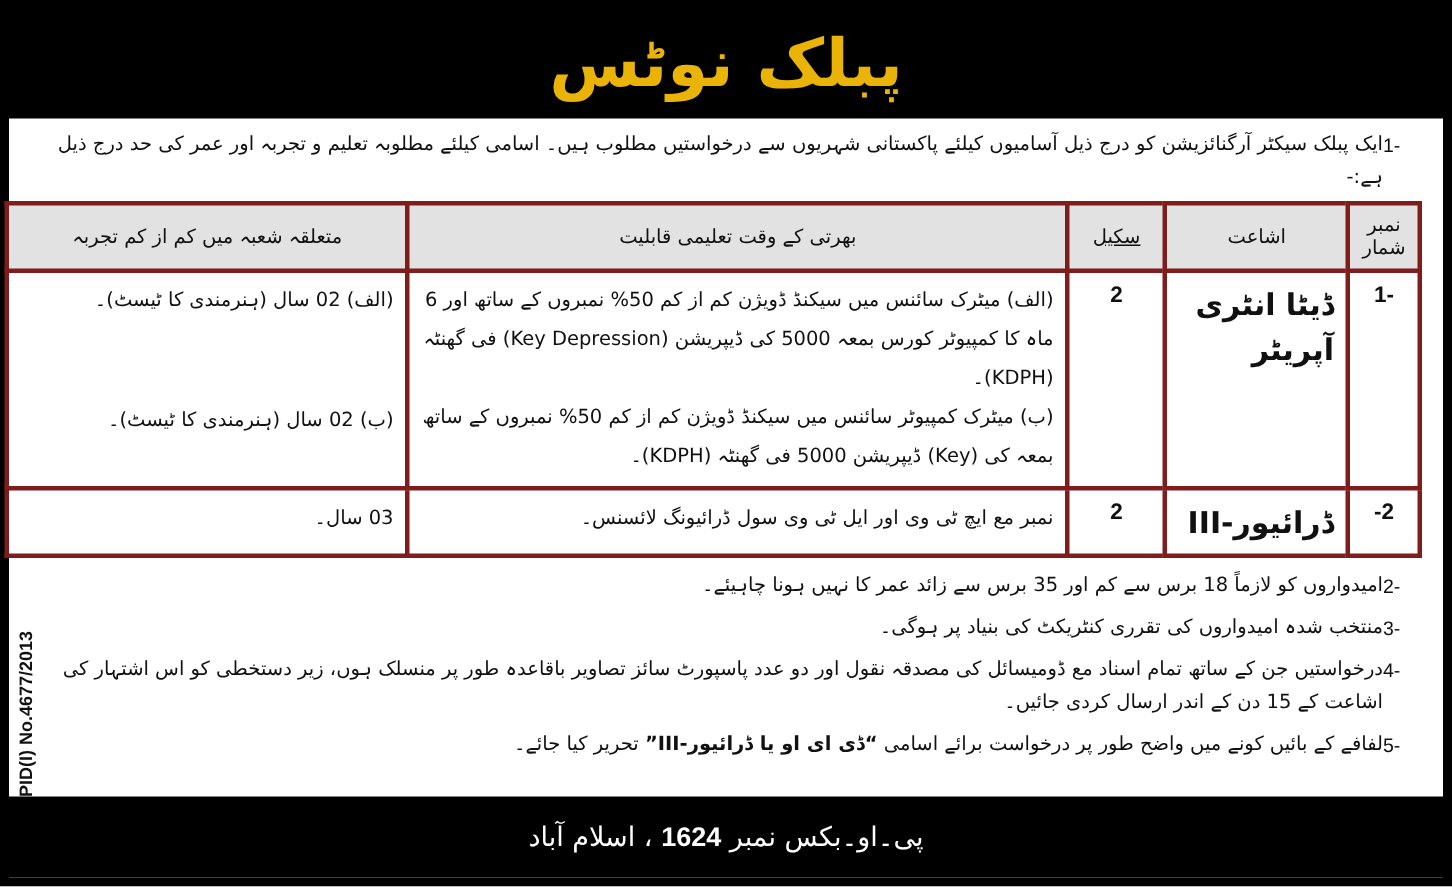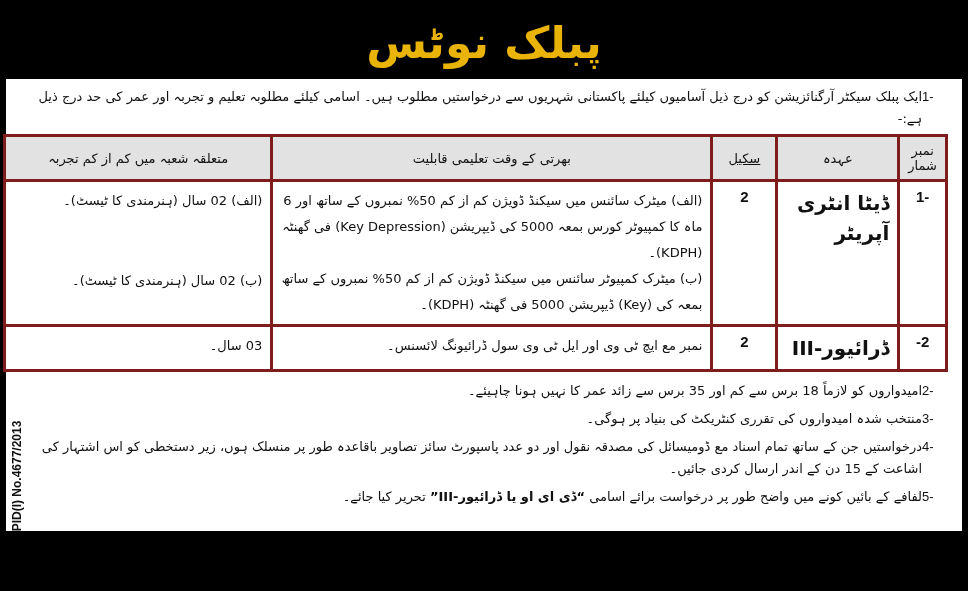--- a/index.html
+++ b/index.html
@@ -52,21 +52,21 @@
 
     <div class="para">
       <span class="num">1-</span>
       <span class="txt">ایک پبلک سیکٹر آرگنائزیشن کو درج ذیل آسامیوں کیلئے پاکستانی شہریوں سے درخواستیں مطلوب ہیں۔ اسامی کیلئے مطلوبہ تعلیم و تجربہ اور عمر کی حد درج ذیل ہے:-</span>
     </div>
 
     <table class="posts">
       <thead>
         <tr>
           <th class="c-sno">نمبر شمار</th>
-          <th class="c-post">عہدہ</th>
+          <th class="c-post">اشاعت</th>
           <th class="c-scale">سکیل</th>
           <th class="c-qual">بھرتی کے وقت تعلیمی قابلیت</th>
           <th class="c-exp">متعلقہ شعبہ میں کم از کم تجربہ</th>
         </tr>
       </thead>
       <tbody>
         <tr>
           <td class="sno"><span class="ltr">1-</span></td>
           <td class="post">ڈیٹا انٹری آپریٹر</td>
           <td class="scale">2</td>
@@ -107,15 +107,20 @@
         <span class="txt">
           <span>لفافے کے بائیں کونے میں واضح طور پر درخواست برائے اسامی</span>
           <span class="quote">“ڈی ای او یا ڈرائیور-III”</span>
           <span>تحریر کیا جائے۔</span>
         </span>
       </div>
     </div>
   </div>
 
   <div class="footer">
+    <span class="addr">
+      <span>پی۔او۔بکس نمبر</span>
+      <b class="ltr">1624</b>
+      <span>، اسلام آباد</span>
+    </span>
   </div>
 
 </div>
 
 </body></html>

